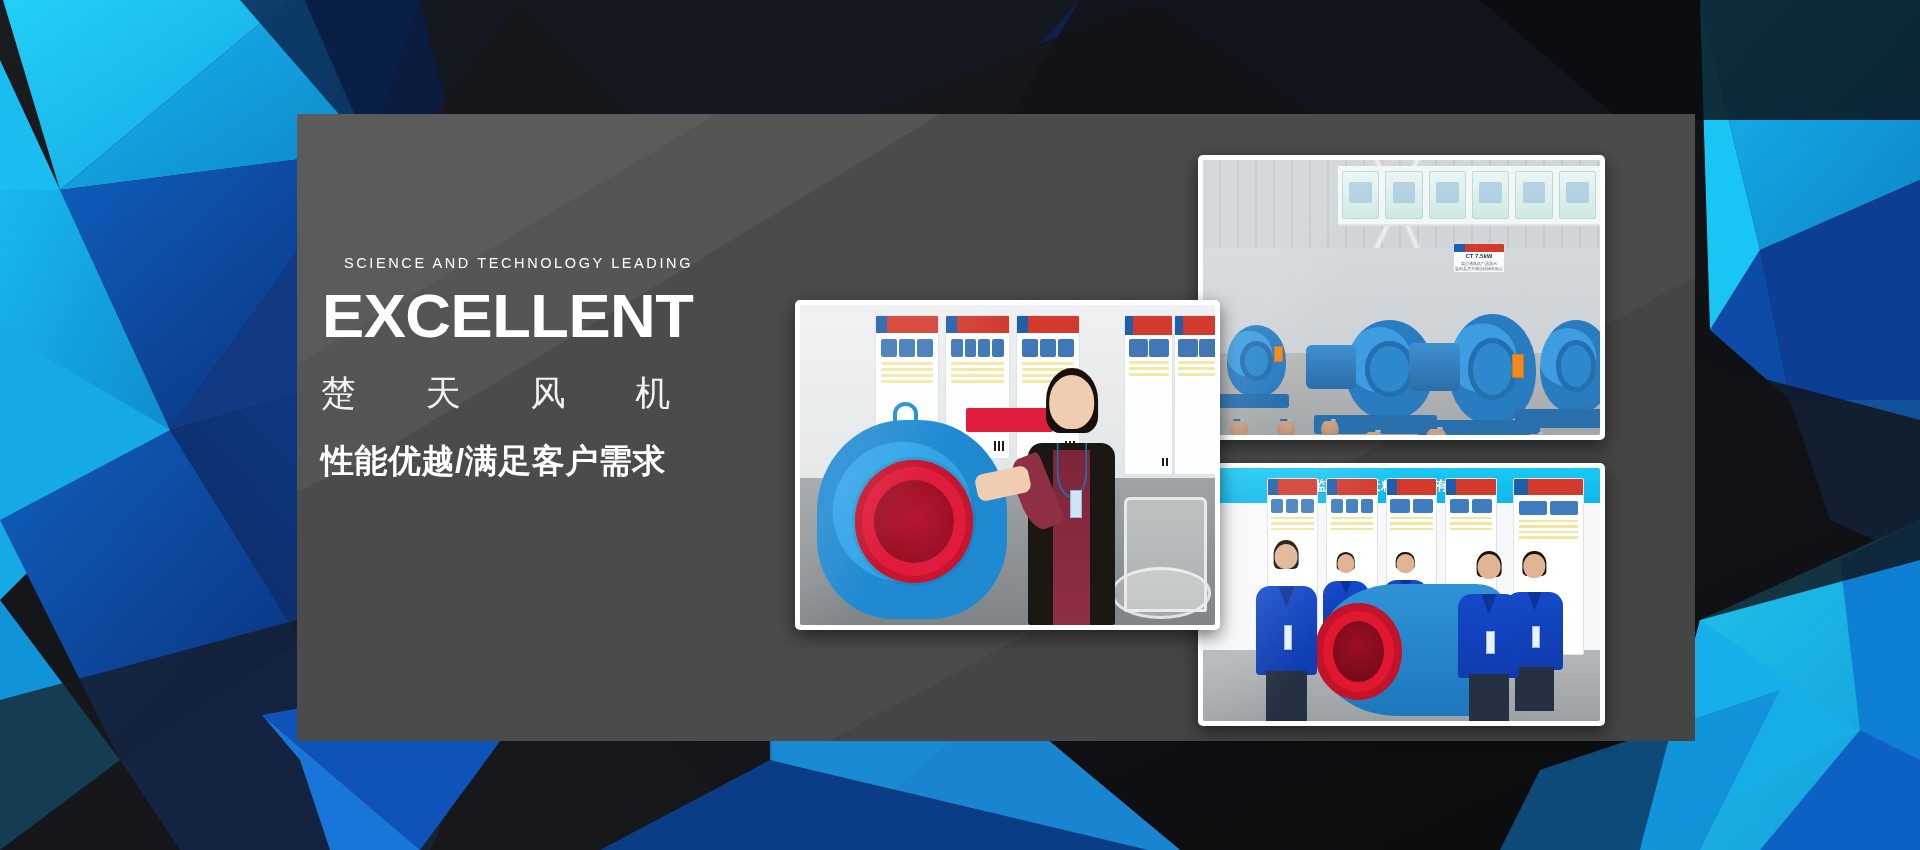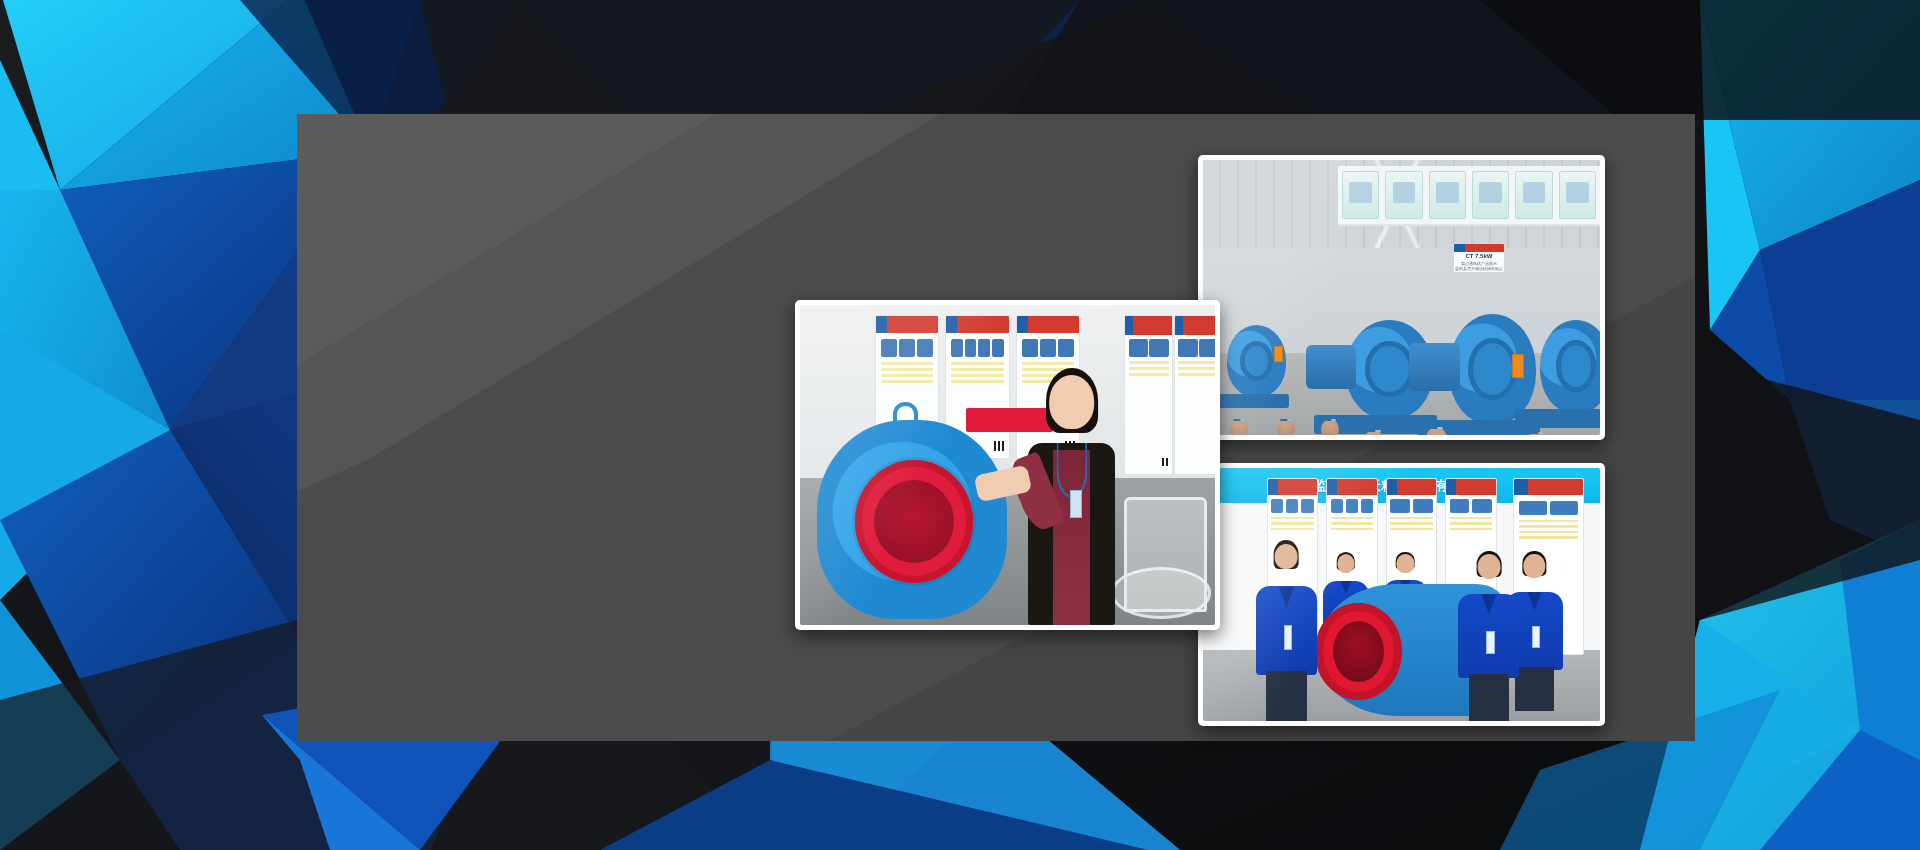--- a/index.html
+++ b/index.html
@@ -428,20 +428,26 @@
     <polygon points="1480,0 1920,0 1920,120 1620,120" fill="#0a0b0e" opacity=".8"></polygon>
     <polygon points="1580,330 1920,420 1920,560 1700,620" fill="#121317" opacity=".8"></polygon>
   </svg>
 
   <div id="panel">
     <div class="sheen-a"></div>
     <div class="sheen-b"></div>
     <div class="sheen-c"></div>
   </div>
 
+  <div id="copy">
+    <div class="kicker">SCIENCE  AND  TECHNOLOGY  LEADING</div>
+    <div class="headline">EXCELLENT</div>
+    <div class="subline">楚 天 风 机</div>
+    <div class="tagline">性能优越/满足客户需求</div>
+  </div>
 
   <div class="card" id="card-team-suits">
     <div class="inner">
       <div class="hall-sky"></div>
       <div class="hall-roof"></div>
       <div class="banner-rail">
         <i></i>
           <i></i>
           <i></i>
           <i></i>

